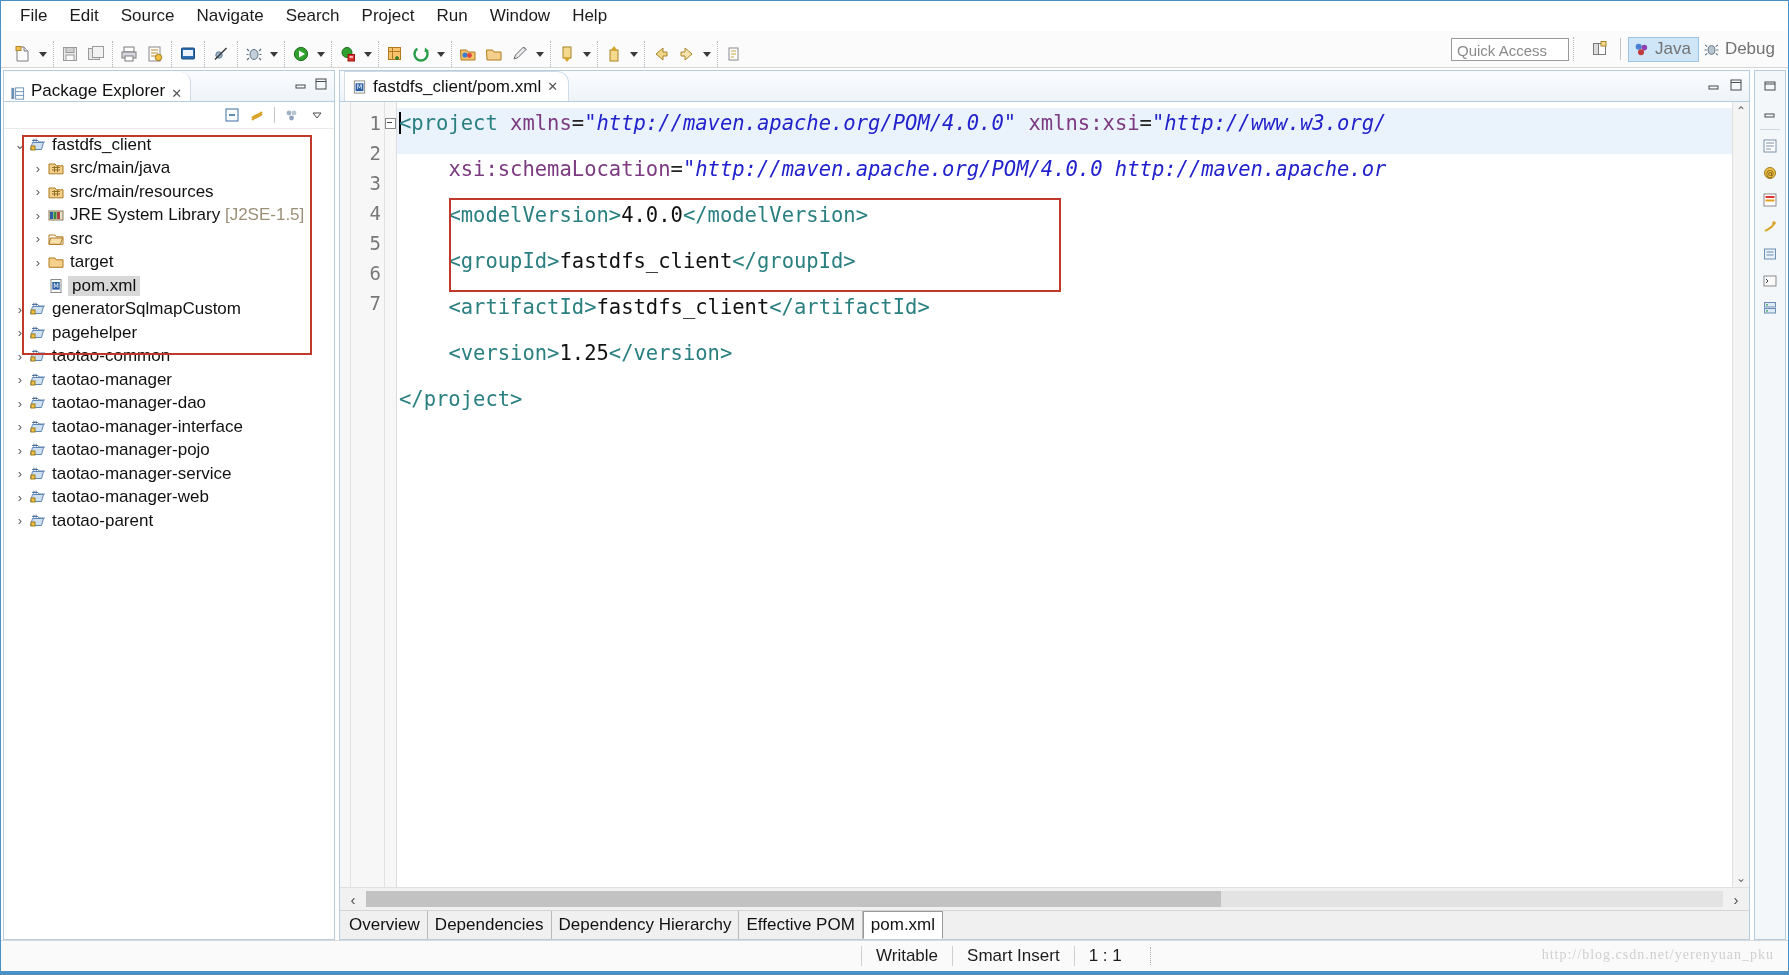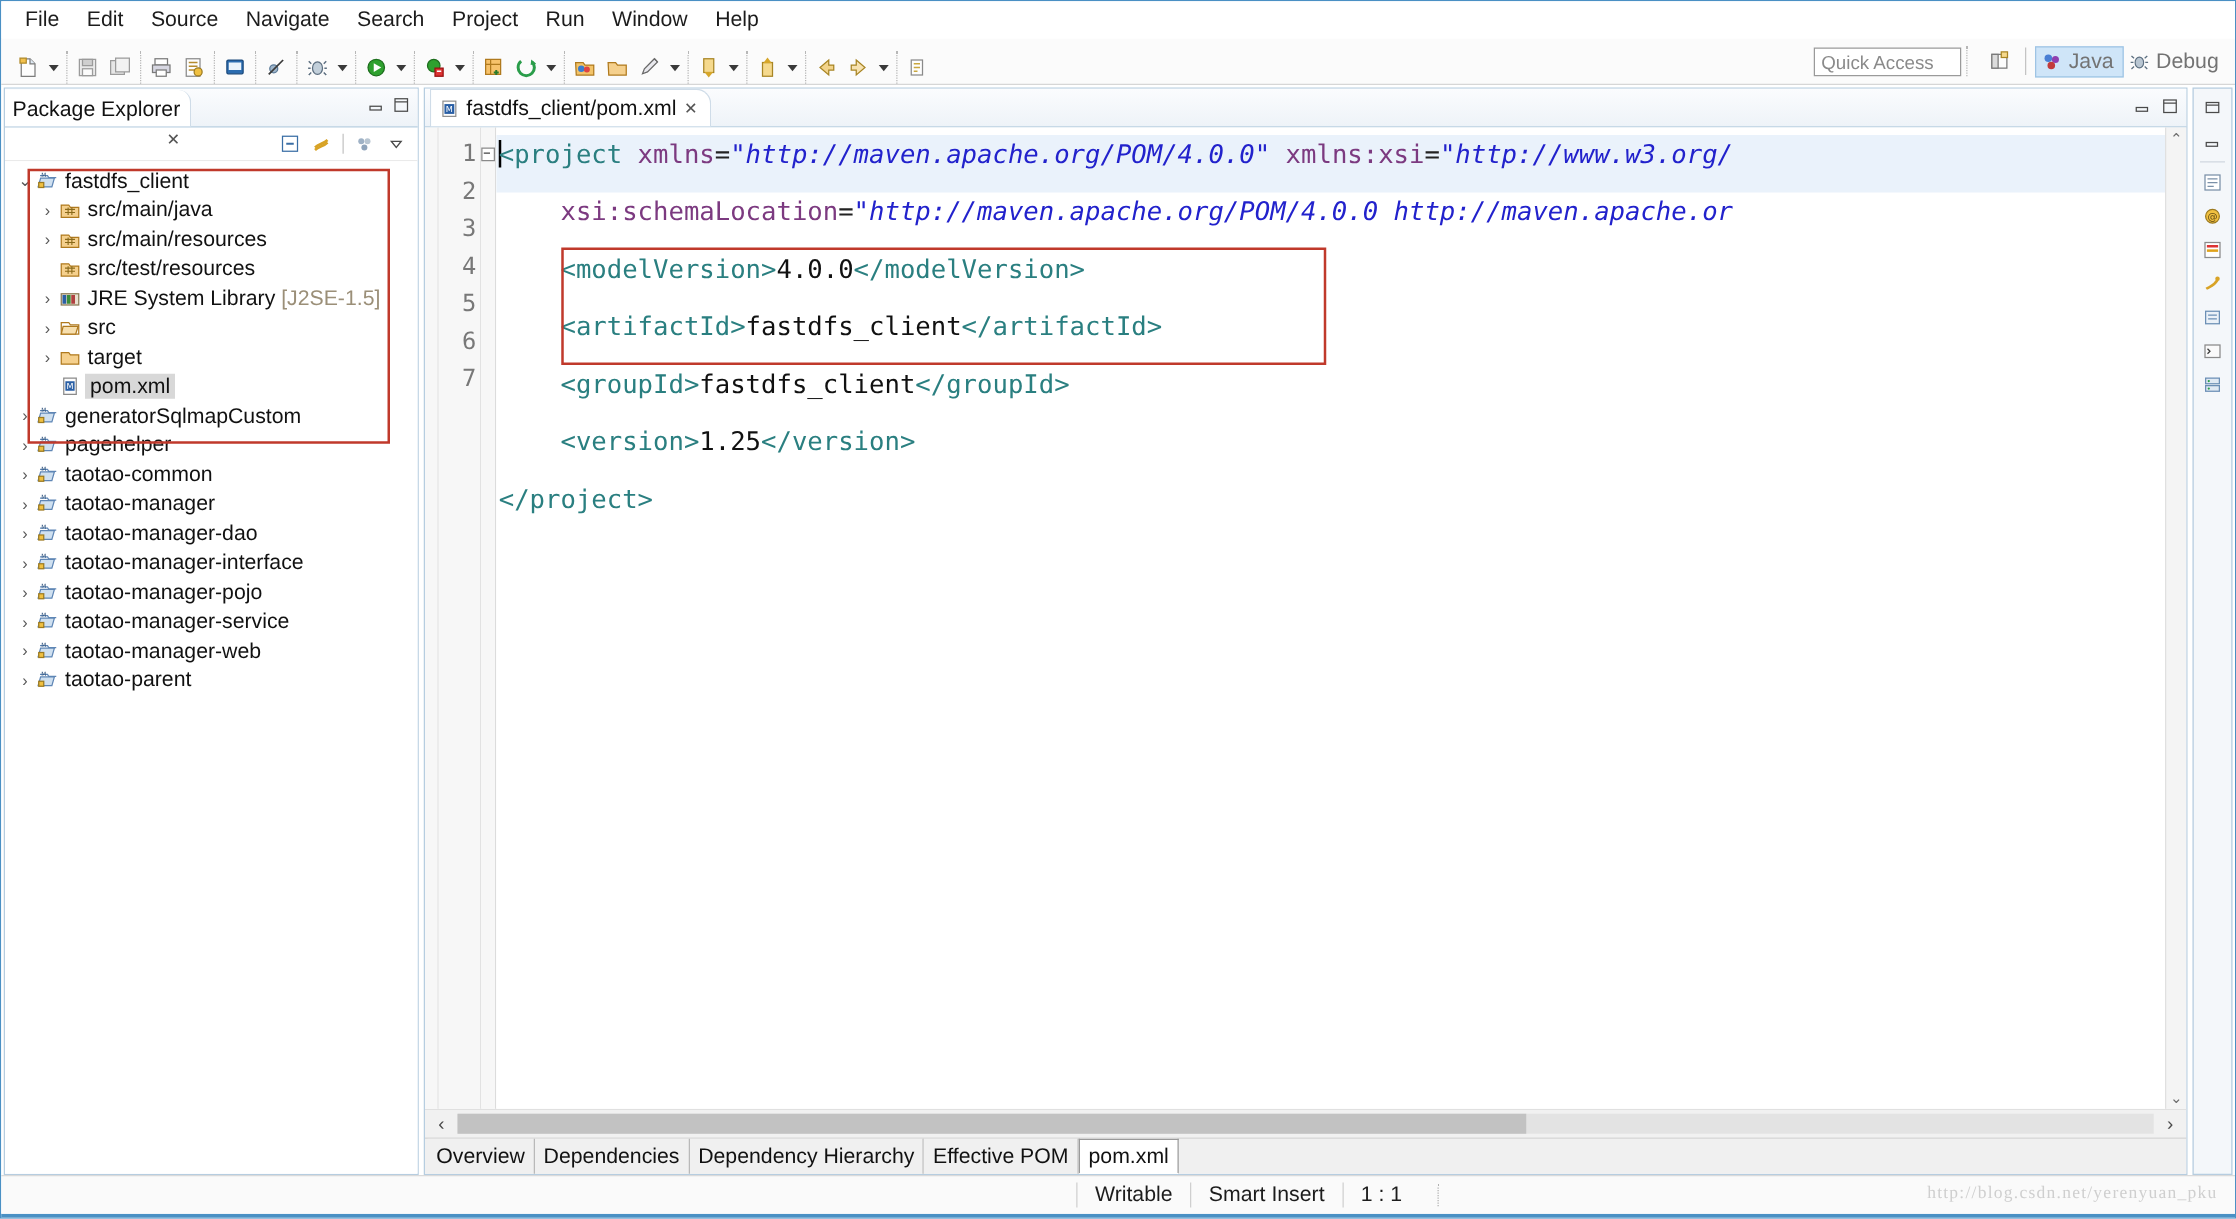--- a/index.html
+++ b/index.html
@@ -173,21 +173,20 @@
   }
   .pkg-tab {
     display: flex; align-items: flex-end; gap: 6px;
     height: 29px;
     padding: 0 8px 0 6px;
     font-size: 17px;
     color: #111;
     background: #ffffff;
     border-right: 1px solid #cfdce8;
     border-top-right-radius: 10px;
-    flex-direction: column;
   }
   .tab-close { font-size: 13px; color: #555; }
   .pkg-viewbtns {
     position: absolute; right: 4px; top: 4px;
     display: flex; align-items: center; gap: 2px;
   }
   .vb { width: 18px; height: 18px; display:flex;align-items:center;justify-content:center; }
   .pkg-toolrow {
     height: 26px;
     display: flex; align-items: center; justify-content: flex-end;
@@ -752,31 +751,20 @@
             <div class="trow">
               <span class="ind" style="width: 18px;"></span>
               <span class="twist">›</span>
               <span class="ticon">
                 <svg width="18" height="16" viewBox="0 0 18 16">
                   <path d="M2 4h6l1.3 1.8H16v8H2z" fill="#f5d08d" stroke="#b07a1e"></path>
                   <path d="M5 7.5h8M5 10h8M7.5 6v6M10.5 6v6" stroke="#8a6a1a" stroke-width="0.9"></path>
                 </svg>
               </span>
               <span class="tlabel">src/main/resources</span>
-            </div>
-            <div class="trow">
-              <span class="ind" style="width: 18px;"></span>
-              <span class="twist none"></span>
-              <span class="ticon">
-                <svg width="18" height="16" viewBox="0 0 18 16">
-                  <path d="M2 4h6l1.3 1.8H16v8H2z" fill="#f5d08d" stroke="#b07a1e"></path>
-                  <path d="M5 7.5h8M5 10h8M7.5 6v6M10.5 6v6" stroke="#8a6a1a" stroke-width="0.9"></path>
-                </svg>
-              </span>
-              <span class="tlabel">src/test/resources</span>
             </div>
             <div class="trow">
               <span class="ind" style="width: 18px;"></span>
               <span class="twist">›</span>
               <span class="ticon">
                 <svg width="18" height="16" viewBox="0 0 18 16">
                   <rect x="2" y="4" width="14" height="9" fill="#e9e0cf" stroke="#8a7a55"></rect>
                   <rect x="3" y="5" width="3" height="7" fill="#2a5fa5"></rect>
                   <rect x="6.5" y="5" width="3" height="7" fill="#3a8c3a"></rect>
                   <rect x="10" y="5" width="3" height="7" fill="#b04040"></rect>
@@ -998,22 +986,22 @@
             <div class="fold-cell"></div>
             <div class="fold-cell"></div>
             <div class="fold-cell"></div>
             <div class="fold-cell"></div>
           </div>
         <div class="code-area">
           <div id="code-lines">
               <div class="cline cur"><span class="caret"></span><span class="tk-tag">&lt;project</span><span class="tk-text"> </span><span class="tk-attr">xmlns</span><span class="tk-eq">=</span><span class="tk-str">"http://maven.apache.org/POM/4.0.0"</span><span class="tk-text"> </span><span class="tk-attr">xmlns:xsi</span><span class="tk-eq">=</span><span class="tk-str">"http://www.w3.org/</span></div>
               <div class="cline"><span class="tk-text">    </span><span class="tk-attr">xsi:schemaLocation</span><span class="tk-eq">=</span><span class="tk-str">"http://maven.apache.org/POM/4.0.0 http://maven.apache.or</span></div>
               <div class="cline"><span class="tk-text">    </span><span class="tk-tag">&lt;modelVersion&gt;</span><span class="tk-text">4.0.0</span><span class="tk-tag">&lt;/modelVersion&gt;</span></div>
+              <div class="cline"><span class="tk-text">    </span><span class="tk-tag">&lt;groupId&gt;</span><span class="tk-text">fastdfs_client</span><span class="tk-tag">&lt;/groupId&gt;</span></div>
               <div class="cline"><span class="tk-text">    </span><span class="tk-tag">&lt;artifactId&gt;</span><span class="tk-text">fastdfs_client</span><span class="tk-tag">&lt;/artifactId&gt;</span></div>
-              <div class="cline"><span class="tk-text">    </span><span class="tk-tag">&lt;groupId&gt;</span><span class="tk-text">fastdfs_client</span><span class="tk-tag">&lt;/groupId&gt;</span></div>
               <div class="cline"><span class="tk-text">    </span><span class="tk-tag">&lt;version&gt;</span><span class="tk-text">1.25</span><span class="tk-tag">&lt;/version&gt;</span></div>
               <div class="cline"><span class="tk-tag">&lt;/project&gt;</span></div>
             </div>
           <div class="code-redbox" style="left:52px; top:96px; width:608px; height:90px;"></div>
         </div>
         <div class="ed-vscroll">
           <div class="scroll-arrow">⌃</div>
           <div class="scroll-arrow">⌄</div>
         </div>
       </div>

